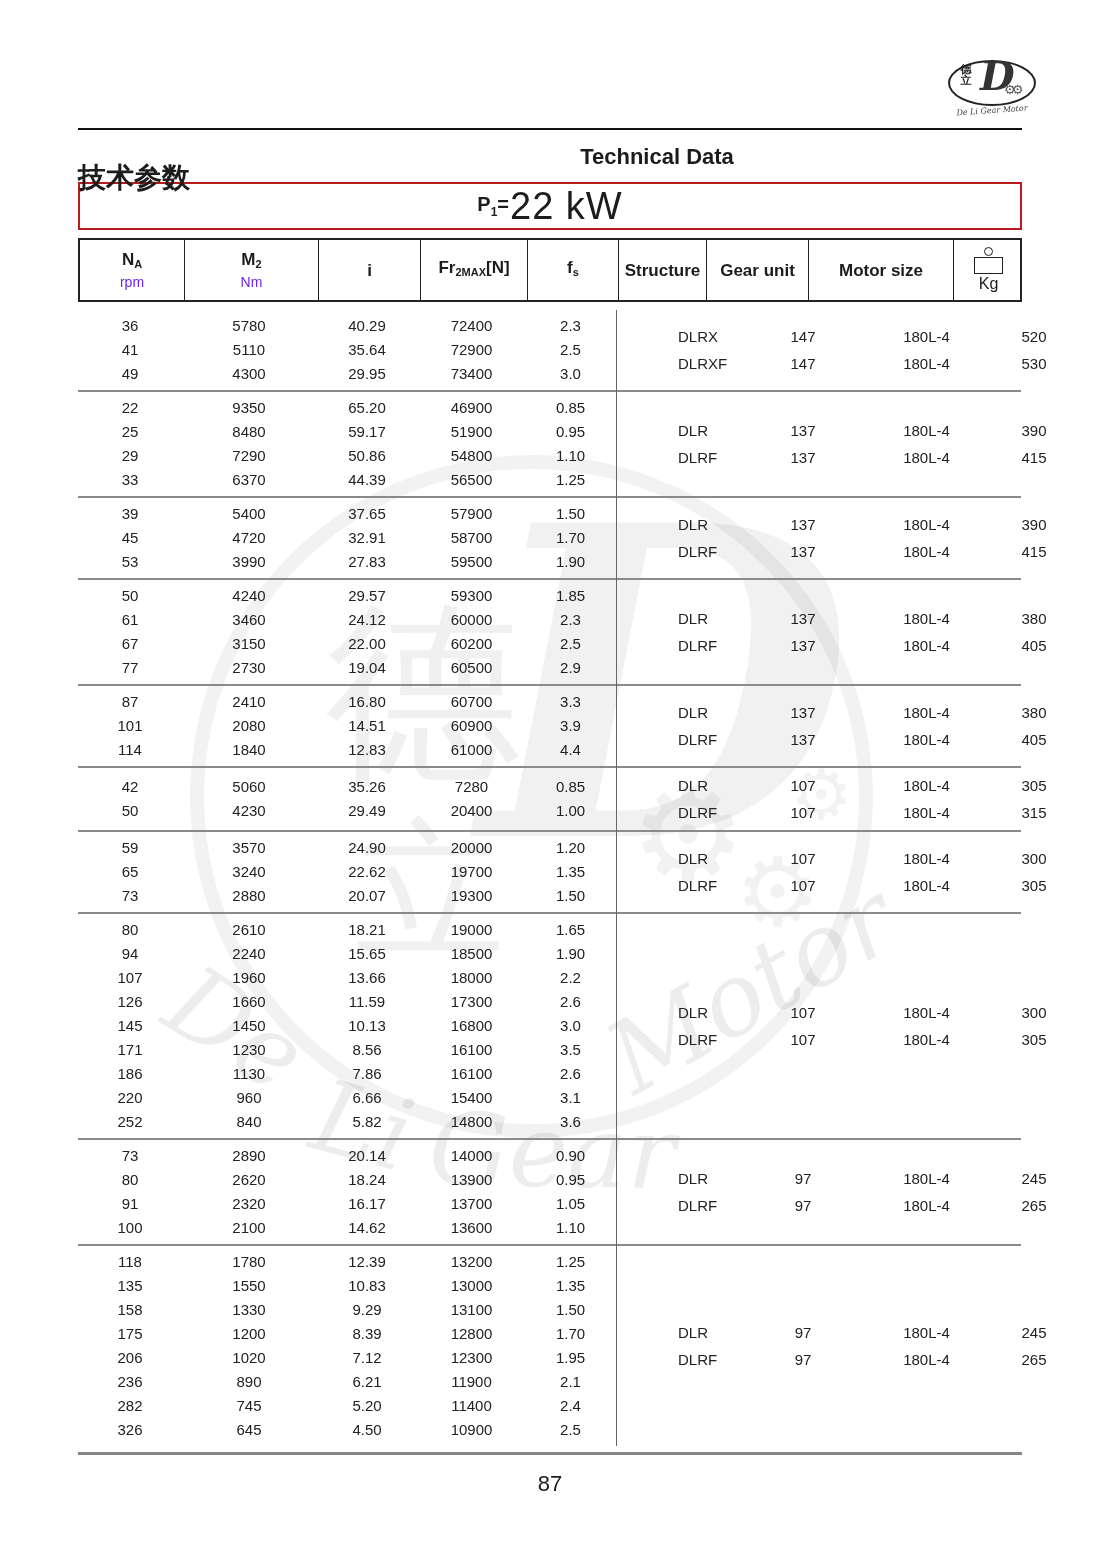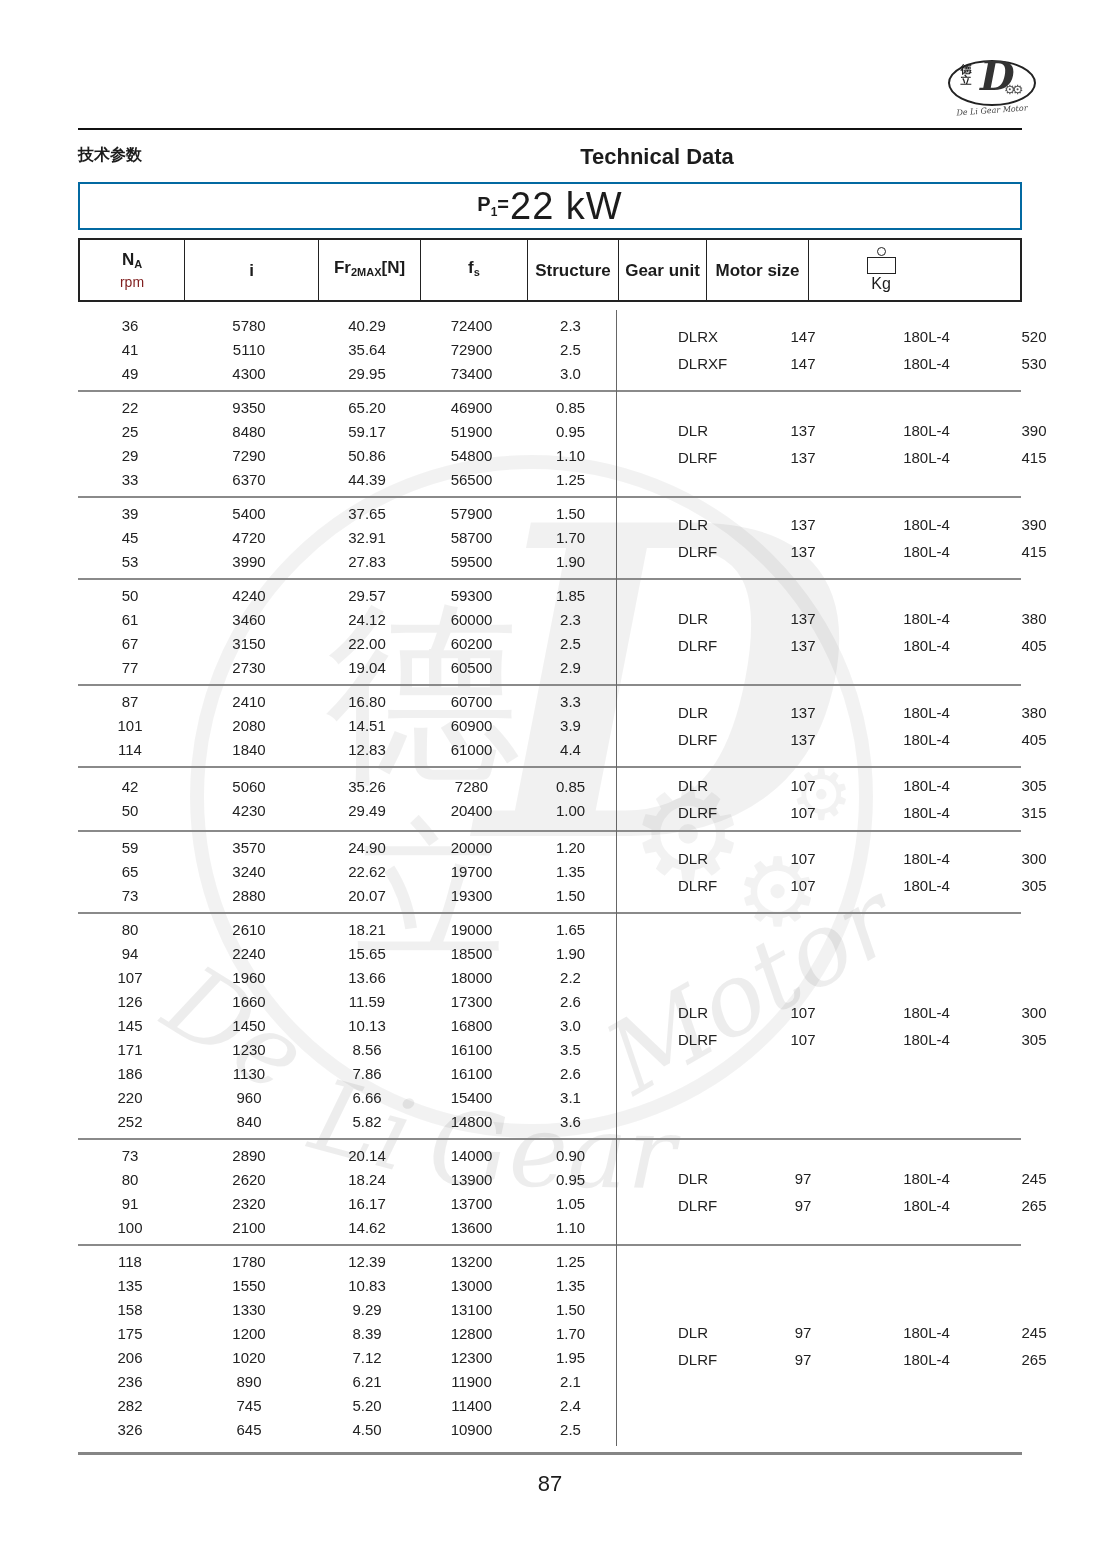--- a/index.html
+++ b/index.html
@@ -40,38 +40,38 @@
   .logo-d{position:absolute;left:34px;top:0px;font-family:"DejaVu Serif",serif;
     font-style:italic;font-weight:bold;font-size:40px;line-height:40px;color:#333;}
   .logo-gears{position:absolute;left:58px;top:26px;font-size:13px;letter-spacing:-4px;color:#555;}
   .logo-arc{position:absolute;left:-6px;top:50px;width:104px;text-align:center;
     font-size:8px;font-style:italic;font-family:"DejaVu Serif",serif;color:#444;
     transform:rotate(-4deg);white-space:nowrap;}
   .brand-cn{margin-left:14px;margin-top:12px;font-family:"DejaVu Serif",serif;
     font-weight:bold;font-size:40px;letter-spacing:13px;color:#111;white-space:nowrap;}
   .top-rule{height:2px;background:#111;margin:0 78px;}
   .title-row{position:relative;margin:14px 78px 0;height:28px;}
-  .title-cn{position:absolute;left:0;top:1px;font-size:16px;font-weight:bold;}
+  .title-cn{position:absolute;left:0;top:15px;font-size:28px;font-weight:bold;}
   .title-en{position:absolute;left:579px;top:0;transform:translateX(-50%);
     font-size:22px;font-weight:bold;}
   
-  .power-box{margin:10px 78px 0;height:44px;border:2px solid #0369a1;
+  .power-box{margin:10px 78px 0;height:44px;border:2px solid #b91c1c;
     display:flex;align-items:center;justify-content:center;}
   .p-pre{font-size:20px;font-weight:bold;}
   .p-pre sub{font-size:12px;}
   .p-val{font-size:38px;font-weight:normal;letter-spacing:1px;margin-left:1px;}
   
   .thead{margin:8px 78px 0;border:2px solid #222;height:60px;
     display:grid;grid-template-columns:104px 134px 102px 107px 91px 88px 102px 145px 70px;}
   .hcell{border-left:1px solid #222;display:flex;flex-direction:column;
     align-items:center;justify-content:center;text-align:center;}
   .hcell:first-child{border-left:none;}
   .h-main{font-size:17px;font-weight:bold;line-height:19px;}
   .h-sub{font-size:11px;font-weight:bold;vertical-align:-3px;}
-  .h-unit{font-size:14px;line-height:16px;color:#7f1d1d;}
+  .h-unit{font-size:14px;line-height:16px;color:#6d28d9;}
   .kg-knob{width:7px;height:7px;border:1.5px solid #222;border-radius:50%;margin:0 auto 1px;}
   .kg-body{width:27px;height:15px;border:1.5px solid #222;margin:0 auto;}
   .kg-label{font-size:16px;line-height:18px;margin-top:1px;}
   
   .tbody{position:relative;margin:8px 78px 0;width:943px;}
   .vline{position:absolute;left:538px;top:0;bottom:0;width:1px;background:#666;}
   .group{display:flex;padding:4px 0;border-bottom:2px solid #8a8a8a;gap:48px;}
   .group:last-child{border-bottom:none;}
   .g-left{display:grid;grid-template-columns:104px 134px 102px 107px 91px;align-content:center;}
   .dcell{height:24px;line-height:24px;text-align:center;font-size:15px;color:#222;}
@@ -124,20 +124,24 @@
 
     <div class="power-box">
       <span class="p-pre"><span>P</span><sub>1</sub><span>=</span></span>
       <span class="p-val">22 kW</span>
     </div>
 
     <div class="thead" id="thead">
         <div class="hcell">
           <div class="h-main">N<span class="h-sub">A</span></div>
           <div class="h-unit">rpm</div>
+        </div>
+        <div class="hcell">
+          <div class="h-main">M<span class="h-sub">2</span></div>
+          <div class="h-unit">Nm</div>
         </div>
         <div class="hcell">
           <div class="h-main">i</div>
         </div>
         <div class="hcell">
           <div class="h-main">Fr<span class="h-sub">2MAX</span>[N]</div>
         </div>
         <div class="hcell">
           <div class="h-main">f<span class="h-sub">s</span></div>
         </div>

